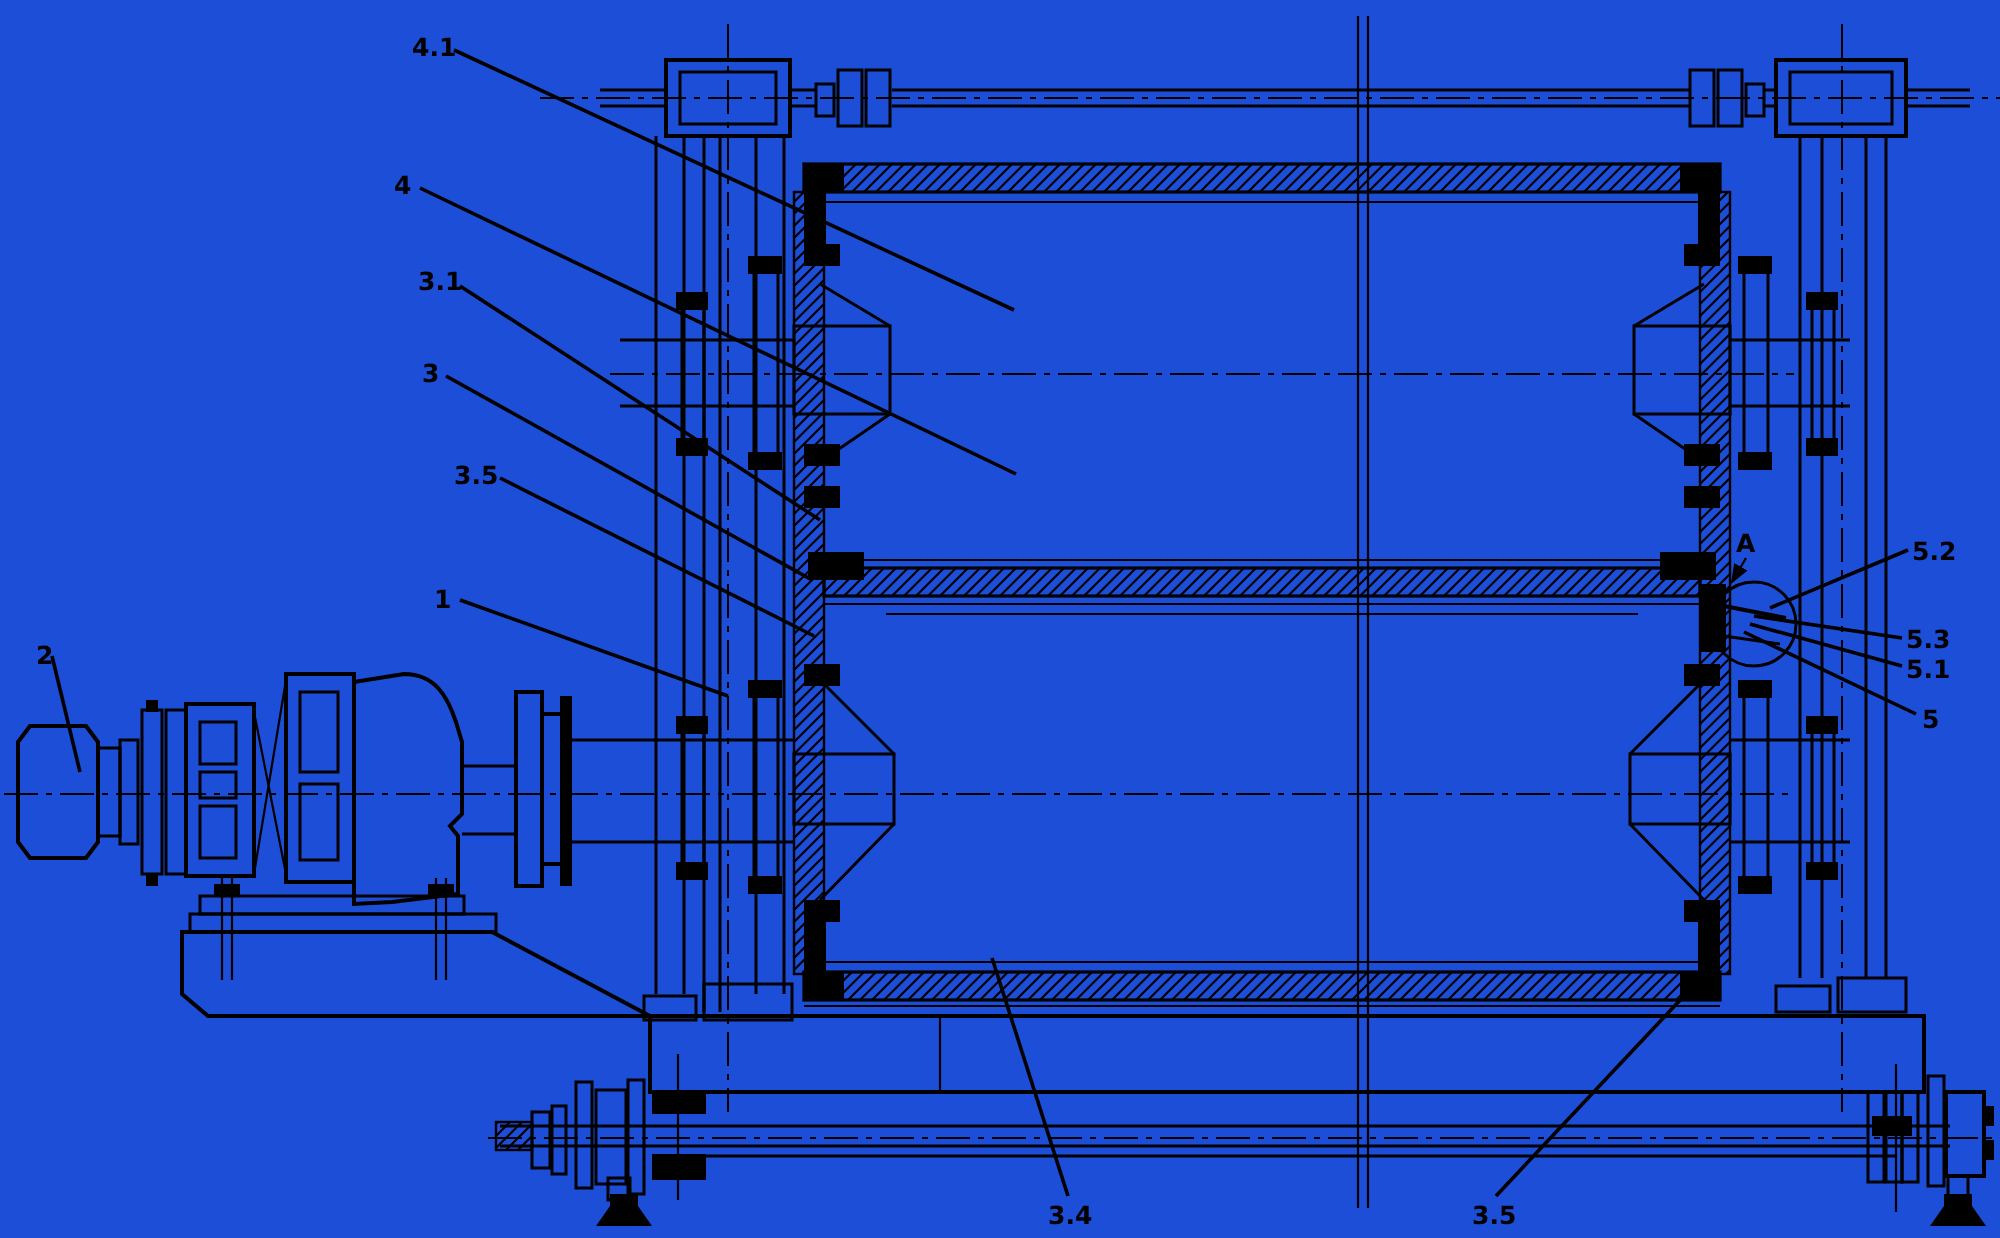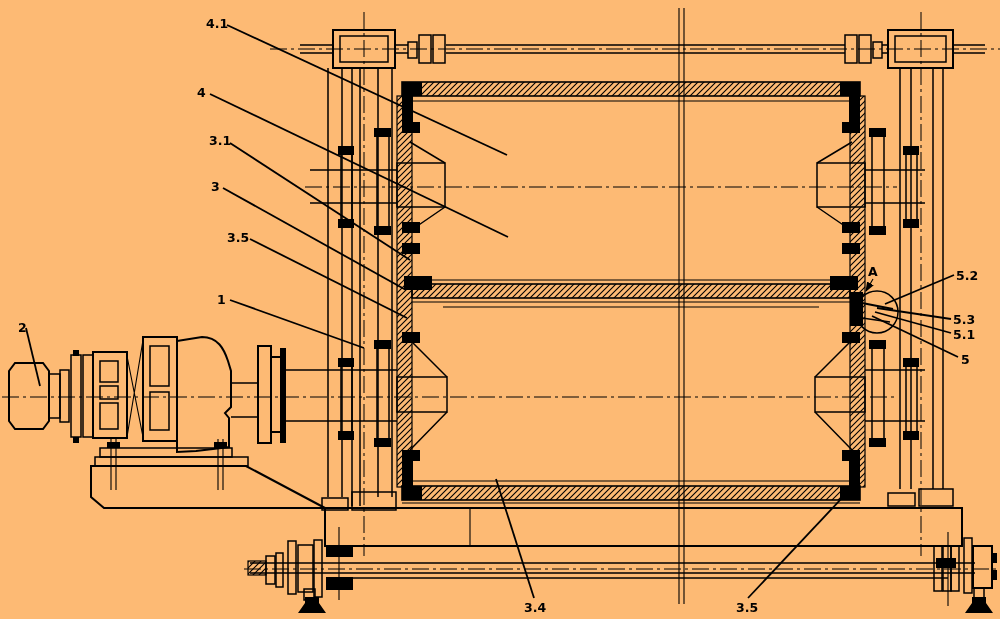--- a/index.html
+++ b/index.html
@@ -1,16 +1,16 @@
 <!DOCTYPE html>
 <html><head>
 <meta charset="utf-8">
 <style>
   html,body{margin:0;padding:0;background:#e8e8e8;}
-  .sheet{width:1000px;height:619px;background:#fdba74;position:relative;margin:0 auto;
+  .sheet{width:1000px;height:619px;background:#1d4ed8;position:relative;margin:0 auto;
          font-family:"DejaVu Sans",sans-serif;text-align:right;}
   svg{display:block;}
   .ol{fill:none;stroke:#000;stroke-width:2;}
   .md{fill:none;stroke:#000;stroke-width:1.5;}
   .tn{fill:none;stroke:#000;stroke-width:1.1;}
   .cl{fill:none;stroke:#000;stroke-width:1;stroke-dasharray:17 4 3 4;}
   .ld{fill:none;stroke:#000;stroke-width:1.8;}
   .bk{fill:#000;stroke:none;}
   .ht{fill:url(#hatch);stroke:#000;stroke-width:1.6;}
   .ht2{fill:url(#hatch);stroke:#000;stroke-width:1.2;}

